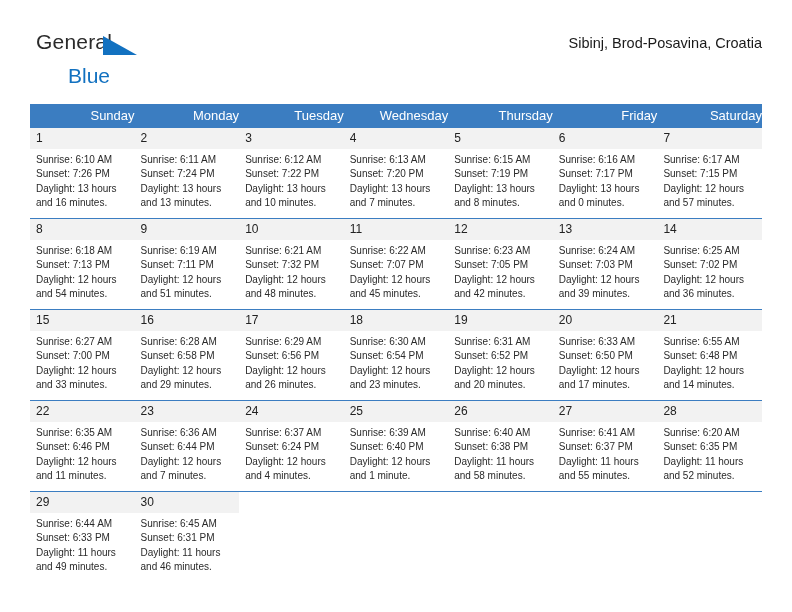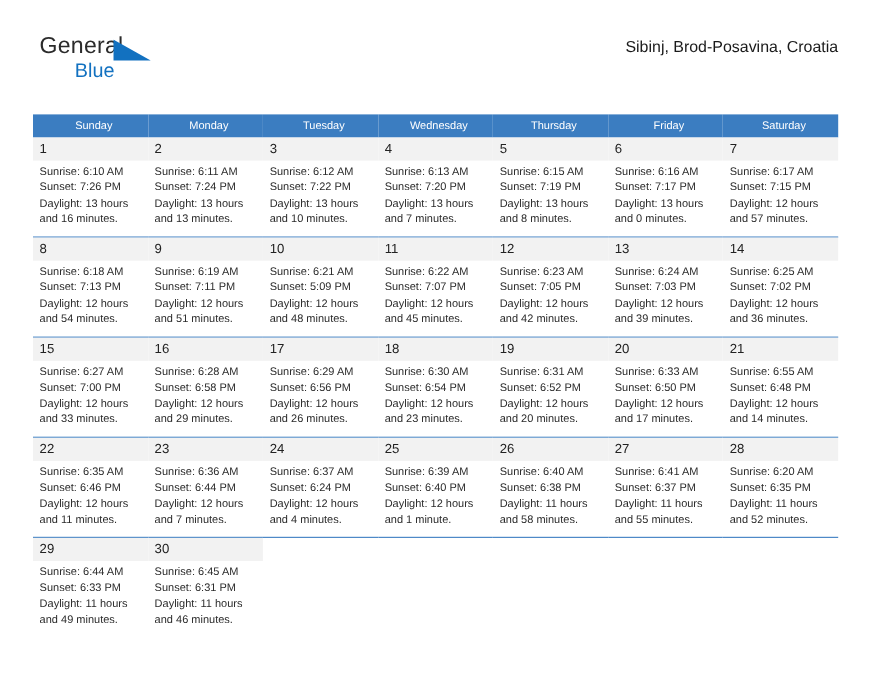--- a/index.html
+++ b/index.html
@@ -44,22 +44,22 @@
     top: 2px;
     font-size: 21px;
     letter-spacing: 0.2px;
     color: #2b2b2b;
     font-family: "Liberation Sans", sans-serif;
     font-weight: 400;
   }
   .brand-blue {
     position: absolute;
     left: 38px;
-    top: 26px;
-    font-size: 18px;
+    top: 36px;
+    font-size: 21px;
     color: #1271c0;
     font-family: "Liberation Sans", sans-serif;
     font-weight: 400;
   }
   .brand-triangle {
     position: absolute;
     left: 73px;
     top: 8px;
     width: 36px;
     height: 20px;
@@ -93,23 +93,23 @@
     left: 30px;
     top: 104px;
     width: 732px;
     border-collapse: collapse;
     table-layout: fixed;
   }
 
   .calendar th {
     background: #3b7dc1;
     color: #ffffff;
-    font-size: 10px;
+    font-size: 13px;
     font-weight: 400;
-    text-align: center;
+    text-align: right;
     padding: 4px 0 5px 6px;
     height: 12px;
     border: none;
   }
 
   .week-row > td {
     vertical-align: top;
     padding: 0;
     border-top: 1px solid #3b7dc1;
     border-bottom: none;
@@ -282,21 +282,21 @@
                 <div>Daylight: 12 hours</div>
                 <div>and 51 minutes.</div>
               </div>
             </div>
           </td>
           <td>
             <div class="cell filled">
               <div class="daynum">10</div>
               <div class="details">
                 <div>Sunrise: 6:21 AM</div>
-                <div>Sunset: 5:09 PM</div>
+                <div>Sunset: 7:32 PM</div>
                 <div>Daylight: 12 hours</div>
                 <div>and 48 minutes.</div>
               </div>
             </div>
           </td>
           <td>
             <div class="cell filled">
               <div class="daynum">11</div>
               <div class="details">
                 <div>Sunrise: 6:22 AM</div>

